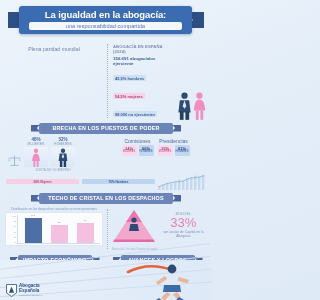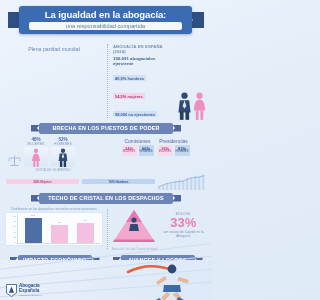--- a/index.html
+++ b/index.html
@@ -97,21 +97,21 @@
     border-left:.5px solid #cfdcee; border-bottom:.5px solid #cfdcee; padding:0 2px; }
   .bar { width:17px; position:relative; }
   .bar i { position:absolute; top:-4px; left:0; right:0; text-align:center;
     font-size:2.4px; font-style:normal; color:#7c91b4; }
   .bar.b1 { background:#4d6fa5; }
   .bar.b2, .bar.b3 { background:#f5bfdf; }
   .pyr-col { flex:1; display:flex; gap:2px; padding-top:2px; }
   .pyramid { width:44px; position:relative; }
   .pnums { flex:1; text-align:center; padding-top:3px; }
   .pnums .solo { font-size:3.6px; color:#7e93b6; }
-  .pnums .big33 { font-size:13px; font-weight:bold; color:#e87fb4; line-height:1; }
+  .pnums .big33 { font-size:13px; font-weight:normal; color:#e87fb4; line-height:1; }
   .pnums .pdesc { font-size:3.4px; color:#7e93b6; margin-top:1px; line-height:1.25; }
   .pcap { font-size:2.6px; color:#a0b2cc; text-align:center; margin-top:1px; }
 
   
   .row4 { display:flex; padding:3px 5px 0; gap:4px; }
   .r4c { flex:1; }
   .imp-line { font-size:4.6px; color:#3d5f96; text-align:center; margin-top:3px; }
   .imp-line b { color:#24406e; }
   .imp-vis { display:flex; align-items:flex-end; justify-content:center; gap:2px; margin-top:1px; }
   .coins { width:16px; }

